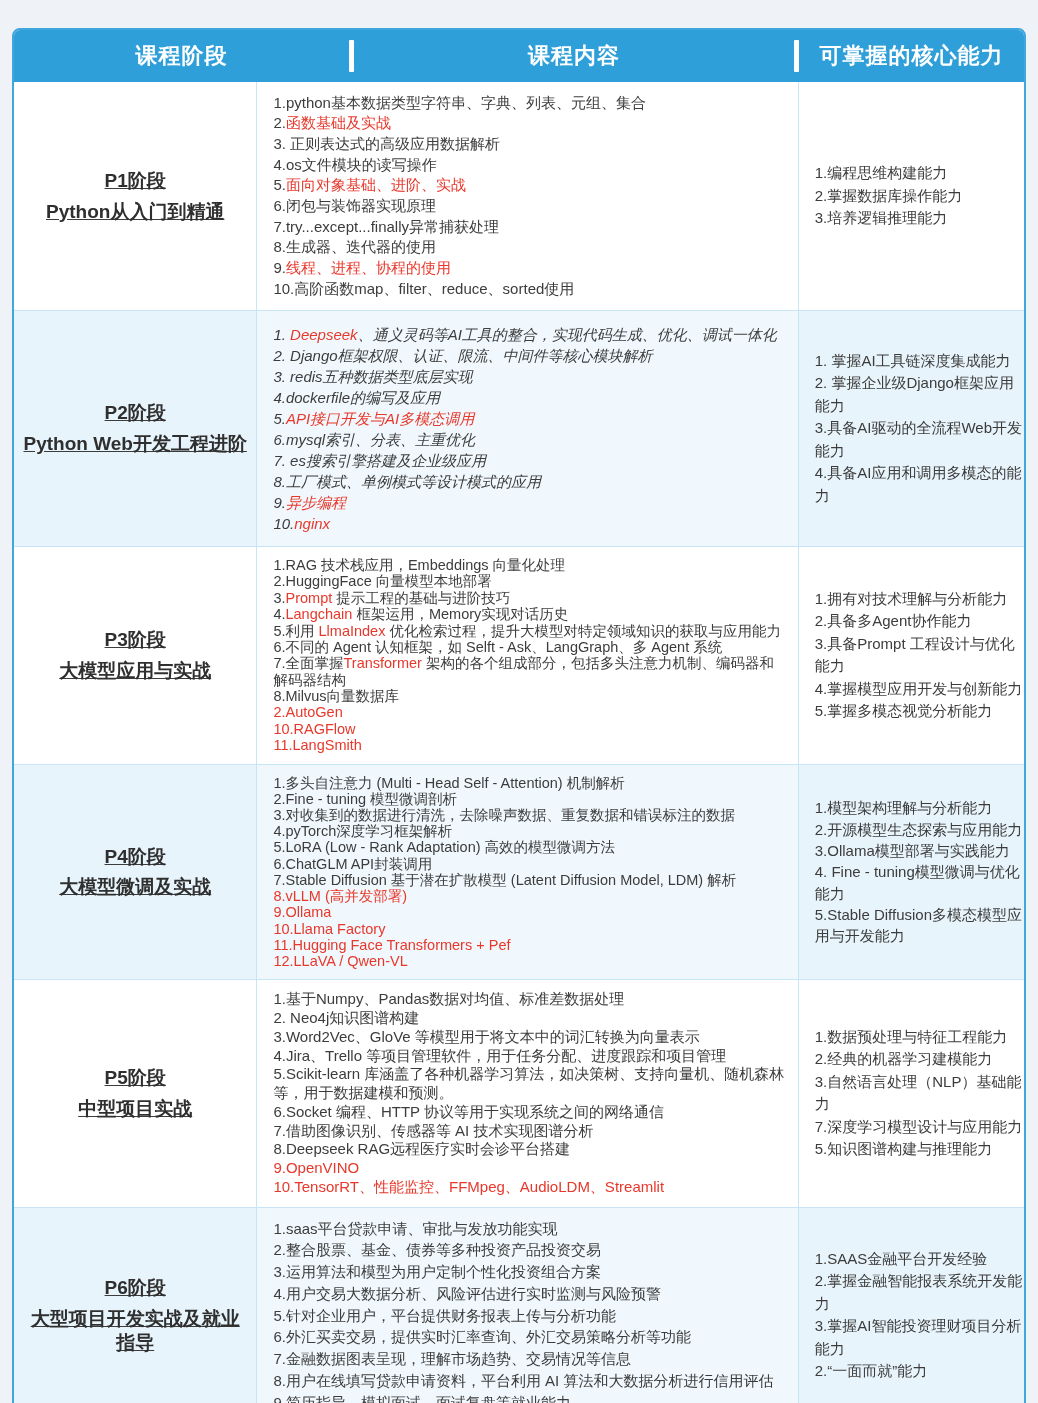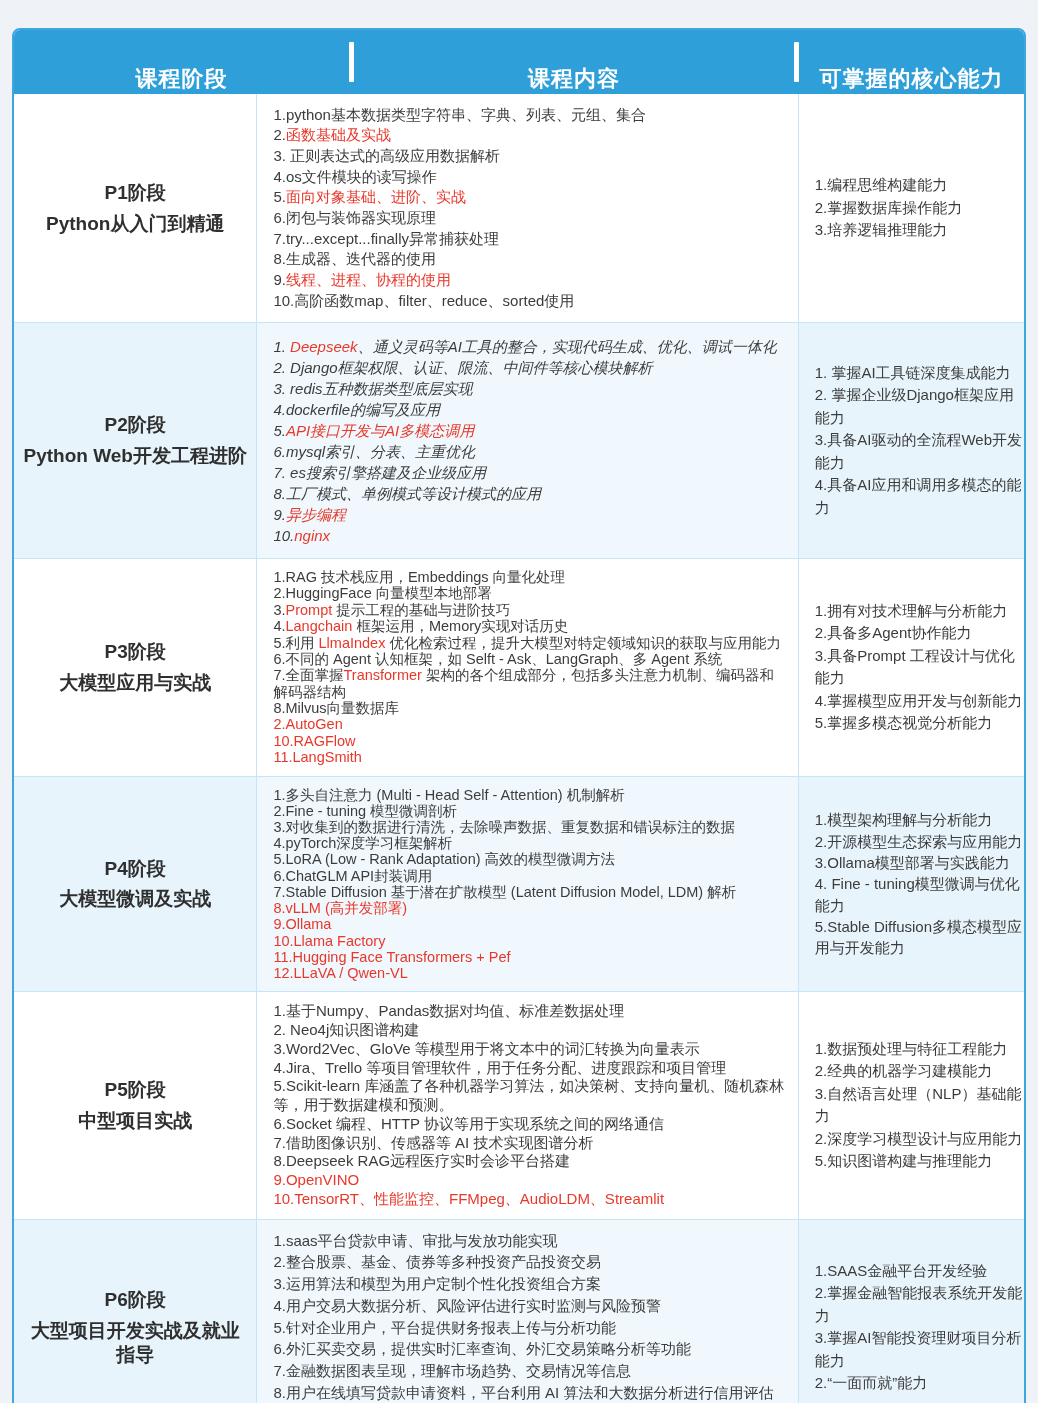--- a/index.html
+++ b/index.html
@@ -23,40 +23,40 @@
   }
   .page{padding:28px 12px 20px 12px;}
   .table{
     border:2px solid var(--border);
     border-radius:8px;
     overflow:hidden;
     background:#fff;
   }
   
   .thead{
-    display:flex;align-items:flex-end;
+    display:flex;align-items:center;
     background:var(--header-bg);
-    height:64px;
+    height:52px;
   }
   .th{
     display:flex;align-items:center;justify-content:center;
     color:#fff;font-weight:bold;font-size:22px;letter-spacing:1px;
   }
   .th.c1{width:33.5%;}
   .th.c2{width:44%;}
   .th.c3{width:22.5%;}
   .hsep{
     width:5px;height:62%;align-self:center;background:#fff;border-radius:1px;flex:0 0 aupx;
   }
   
   .row{display:flex;align-items:stretch;background:#fff;overflow:hidden;}
   .row + .row{border-top:1px solid var(--line);}
   .col-stage{
     width:24%;display:flex;flex-direction:column;align-items:center;justify-content:center;
-    text-align:center;gap:7px;padding:6px 8px;
+    text-align:center;gap:7px;padding:6px 8px;text-decoration:underline;
   }
   .stage-code,.stage-name{font-weight:bold;font-size:19px;color:var(--stage-text);line-height:1.25;}
   .col-content{
     width:53.7%;
     border-left:1px solid var(--line);
     border-right:1px solid var(--line);
     display:flex;flex-direction:column;justify-content:center;
     padding:10px 12px 10px 16px;
   }
   .col-ability{
@@ -210,21 +210,21 @@
             <div class="item"><span>6.Socket 编程、HTTP 协议等用于实现系统之间的网络通信</span></div>
             <div class="item"><span>7.借助图像识别、传感器等 AI 技术实现图谱分析</span></div>
             <div class="item"><span>8.Deepseek RAG远程医疗实时会诊平台搭建</span></div>
             <div class="item"><span class="red">9.OpenVINO</span></div>
             <div class="item"><span class="red">10.TensorRT、性能监控、FFMpeg、AudioLDM、Streamlit</span></div>
           </div>
     <div class="col-ability">
             <div class="ability">1.数据预处理与特征工程能力</div>
             <div class="ability">2.经典的机器学习建模能力</div>
             <div class="ability">3.自然语言处理（NLP）基础能力</div>
-            <div class="ability">2.深度学习模型设计与应用能力</div>
+            <div class="ability">7.深度学习模型设计与应用能力</div>
             <div class="ability">5.知识图谱构建与推理能力</div>
           </div>
   </div>
 
   <div class="row r5 alt">
     <div class="col-stage">
       <div class="stage-code">P6阶段</div>
       <div class="stage-name">大型项目开发实战及就业指导</div>
     </div>
     <div class="col-content">

